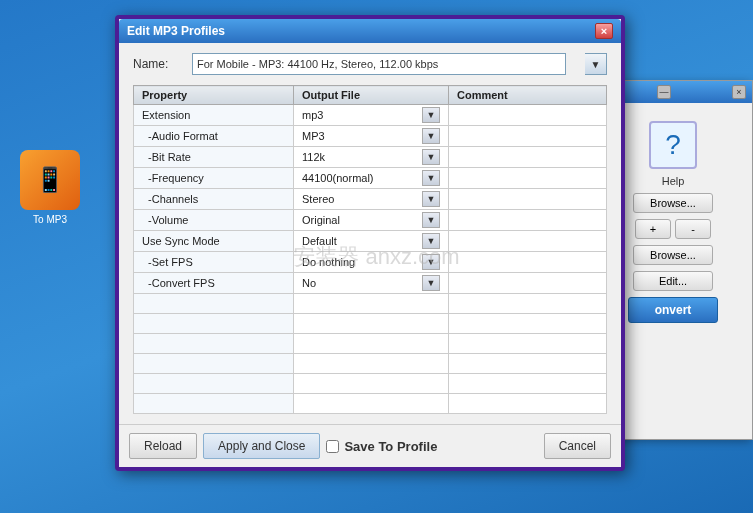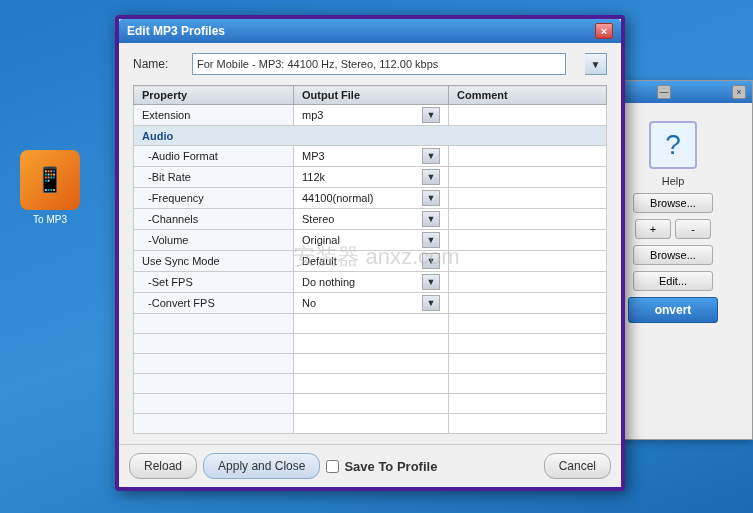--- a/index.html
+++ b/index.html
@@ -294,21 +294,21 @@
       padding: 8px 10px;
       border-top: 1px solid #ccc;
       gap: 6px;
       background: #f0f0f0;
     }
     .btn {
       height: 26px;
       padding: 0 14px;
       background: linear-gradient(to bottom, #f8f8f8, #ddd);
       border: 1px solid #aaa;
-      border-radius: 11px;
+      border-radius: 2px;
       font-size: 12px;
       color: #333;
       cursor: pointer;
       display: flex;
       align-items: center;
       justify-content: center;
     }
     .btn-primary {
       background: linear-gradient(to bottom, #e8f0f8, #c8d8ec);
       border-color: #8ab0d0;
@@ -403,23 +403,20 @@
           <td class="property-col">Extension</td>
           <td class="value-col">
             <div class="row-with-dropdown">
               <span>mp3</span>
               <div class="dropdown-arrow">▼</div>
             </div>
           </td>
           <td class="comment-col"></td>
         </tr>
 
-        <tr class="section-header">
-          <td colspan="3">Audio</td>
-        </tr>
 
         <tr>
           <td class="property-col">&nbsp;&nbsp;-Audio Format</td>
           <td class="value-col">
             <div class="row-with-dropdown">
               <span>MP3</span>
               <div class="dropdown-arrow">▼</div>
             </div>
           </td>
           <td class="comment-col"></td>

